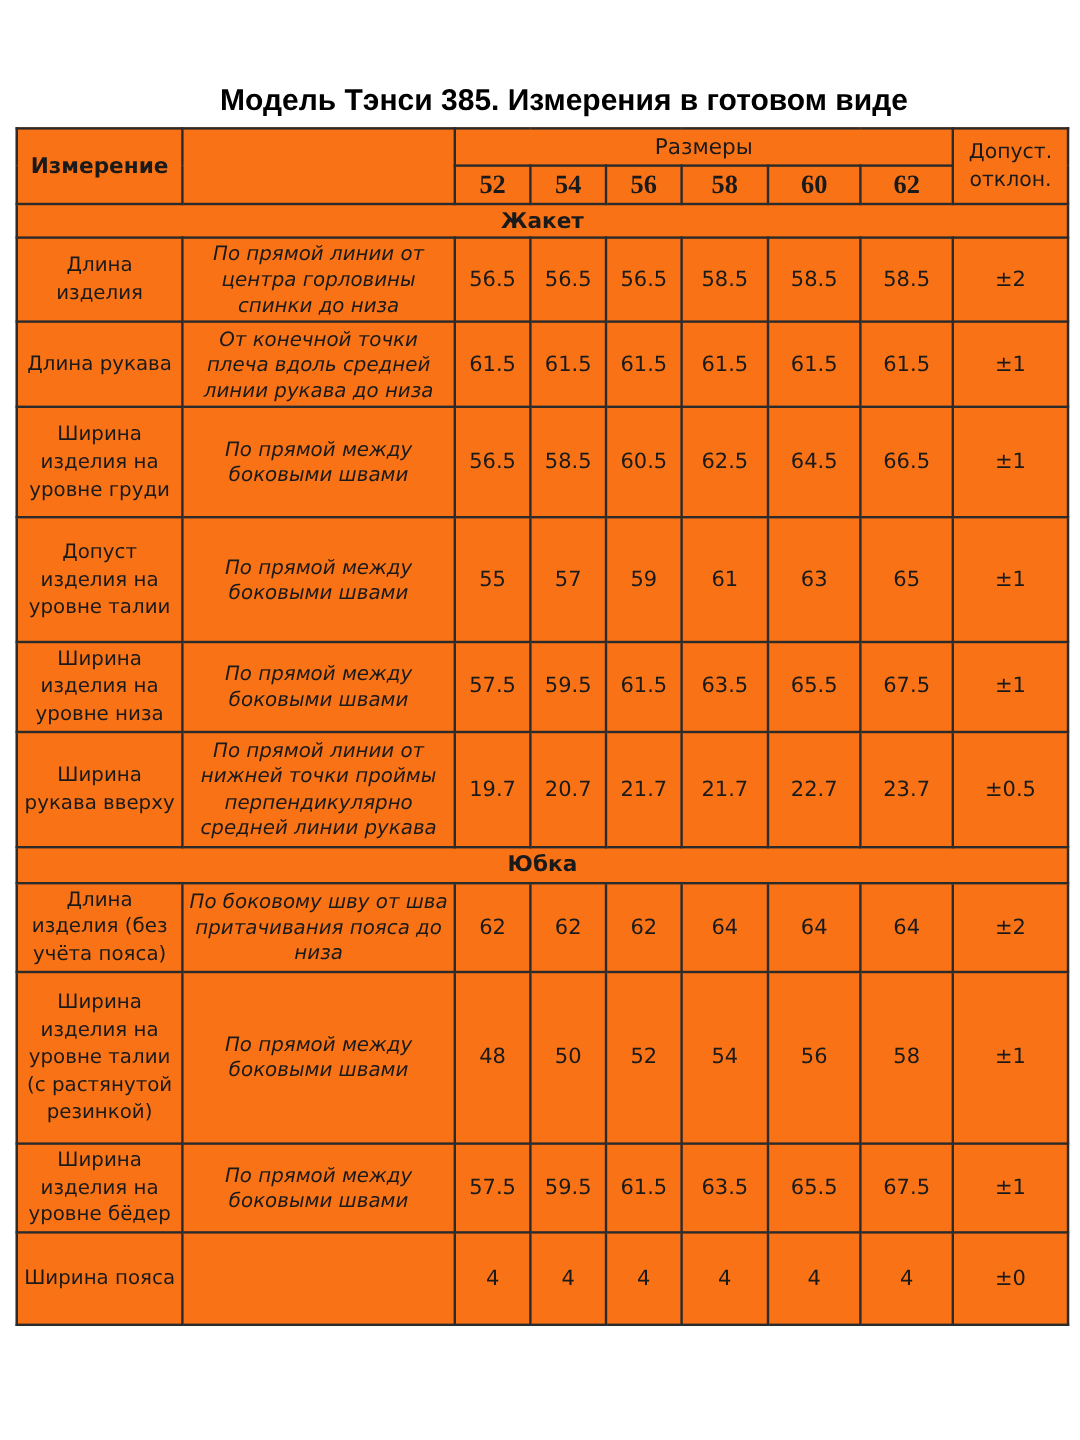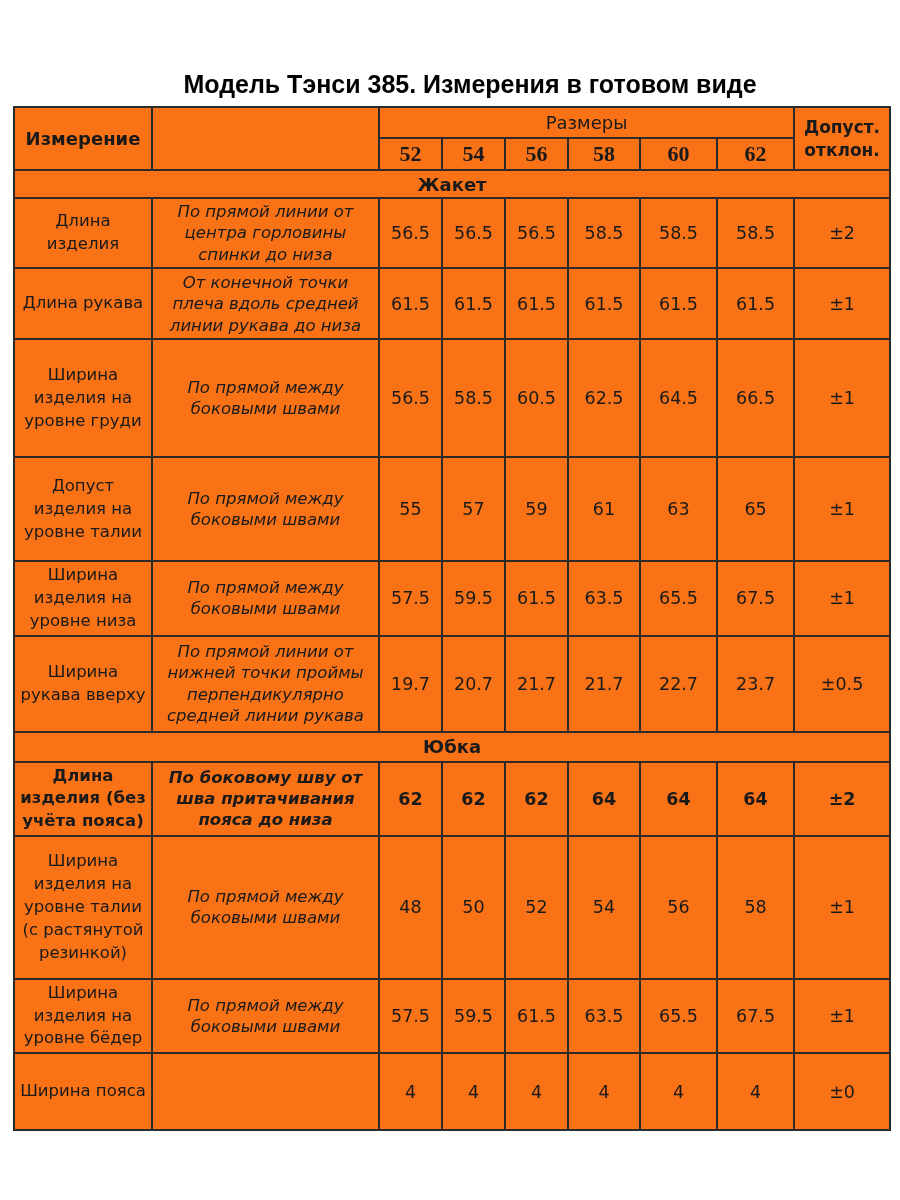--- a/index.html
+++ b/index.html
@@ -49,21 +49,21 @@
     font-size: 18px;
     font-weight: normal;
   }
   .th-size {
     font-family: "Liberation Serif", serif;
     font-weight: bold;
     font-size: 22px;
   }
   .th-tol {
     font-size: 17px;
-    font-weight: bold;
+    font-weight: normal;
     white-space: pre-line;
     line-height: 1.3;
   }
   .section-row td {
     font-size: 18px;
     font-weight: bold;
     padding: 0 4px;
   }
   .cell-label {
     font-size: 16.5px;
@@ -74,26 +74,26 @@
     font-size: 16.5px;
     line-height: 1.3;
   }
   .cell-value {
     font-size: 17.5px;
   }
   
   #table-body tr:nth-child(1)  { height: 28px;  }  
   #table-body tr:nth-child(2)  { height: 70px;  }
   #table-body tr:nth-child(3)  { height: 71px;  }
-  #table-body tr:nth-child(4)  { height: 118px; padding-left: 21px; }
+  #table-body tr:nth-child(4)  { height: 92px; padding-left: 21px; }
   #table-body tr:nth-child(5)  { height: 104px; }
   #table-body tr:nth-child(6)  { height: 72px; border-radius: 30px;  }
   #table-body tr:nth-child(7)  { height: 96px;  }
   #table-body tr:nth-child(8)  { height: 30px;  }  
-  #table-body tr:nth-child(9)  { height: 74px; font-weight: bold;  }
+  #table-body tr:nth-child(9)  { height: 74px;  }
   #table-body tr:nth-child(10) { height: 143px; }
   #table-body tr:nth-child(11) { height: 73px;  }
   #table-body tr:nth-child(12) { height: 77px;  }
 </style>
 </head>
 <body>
 
 <div class="page">
 
   <h1 class="title">Модель Тэнси 385. Измерения в готовом виде</h1>

